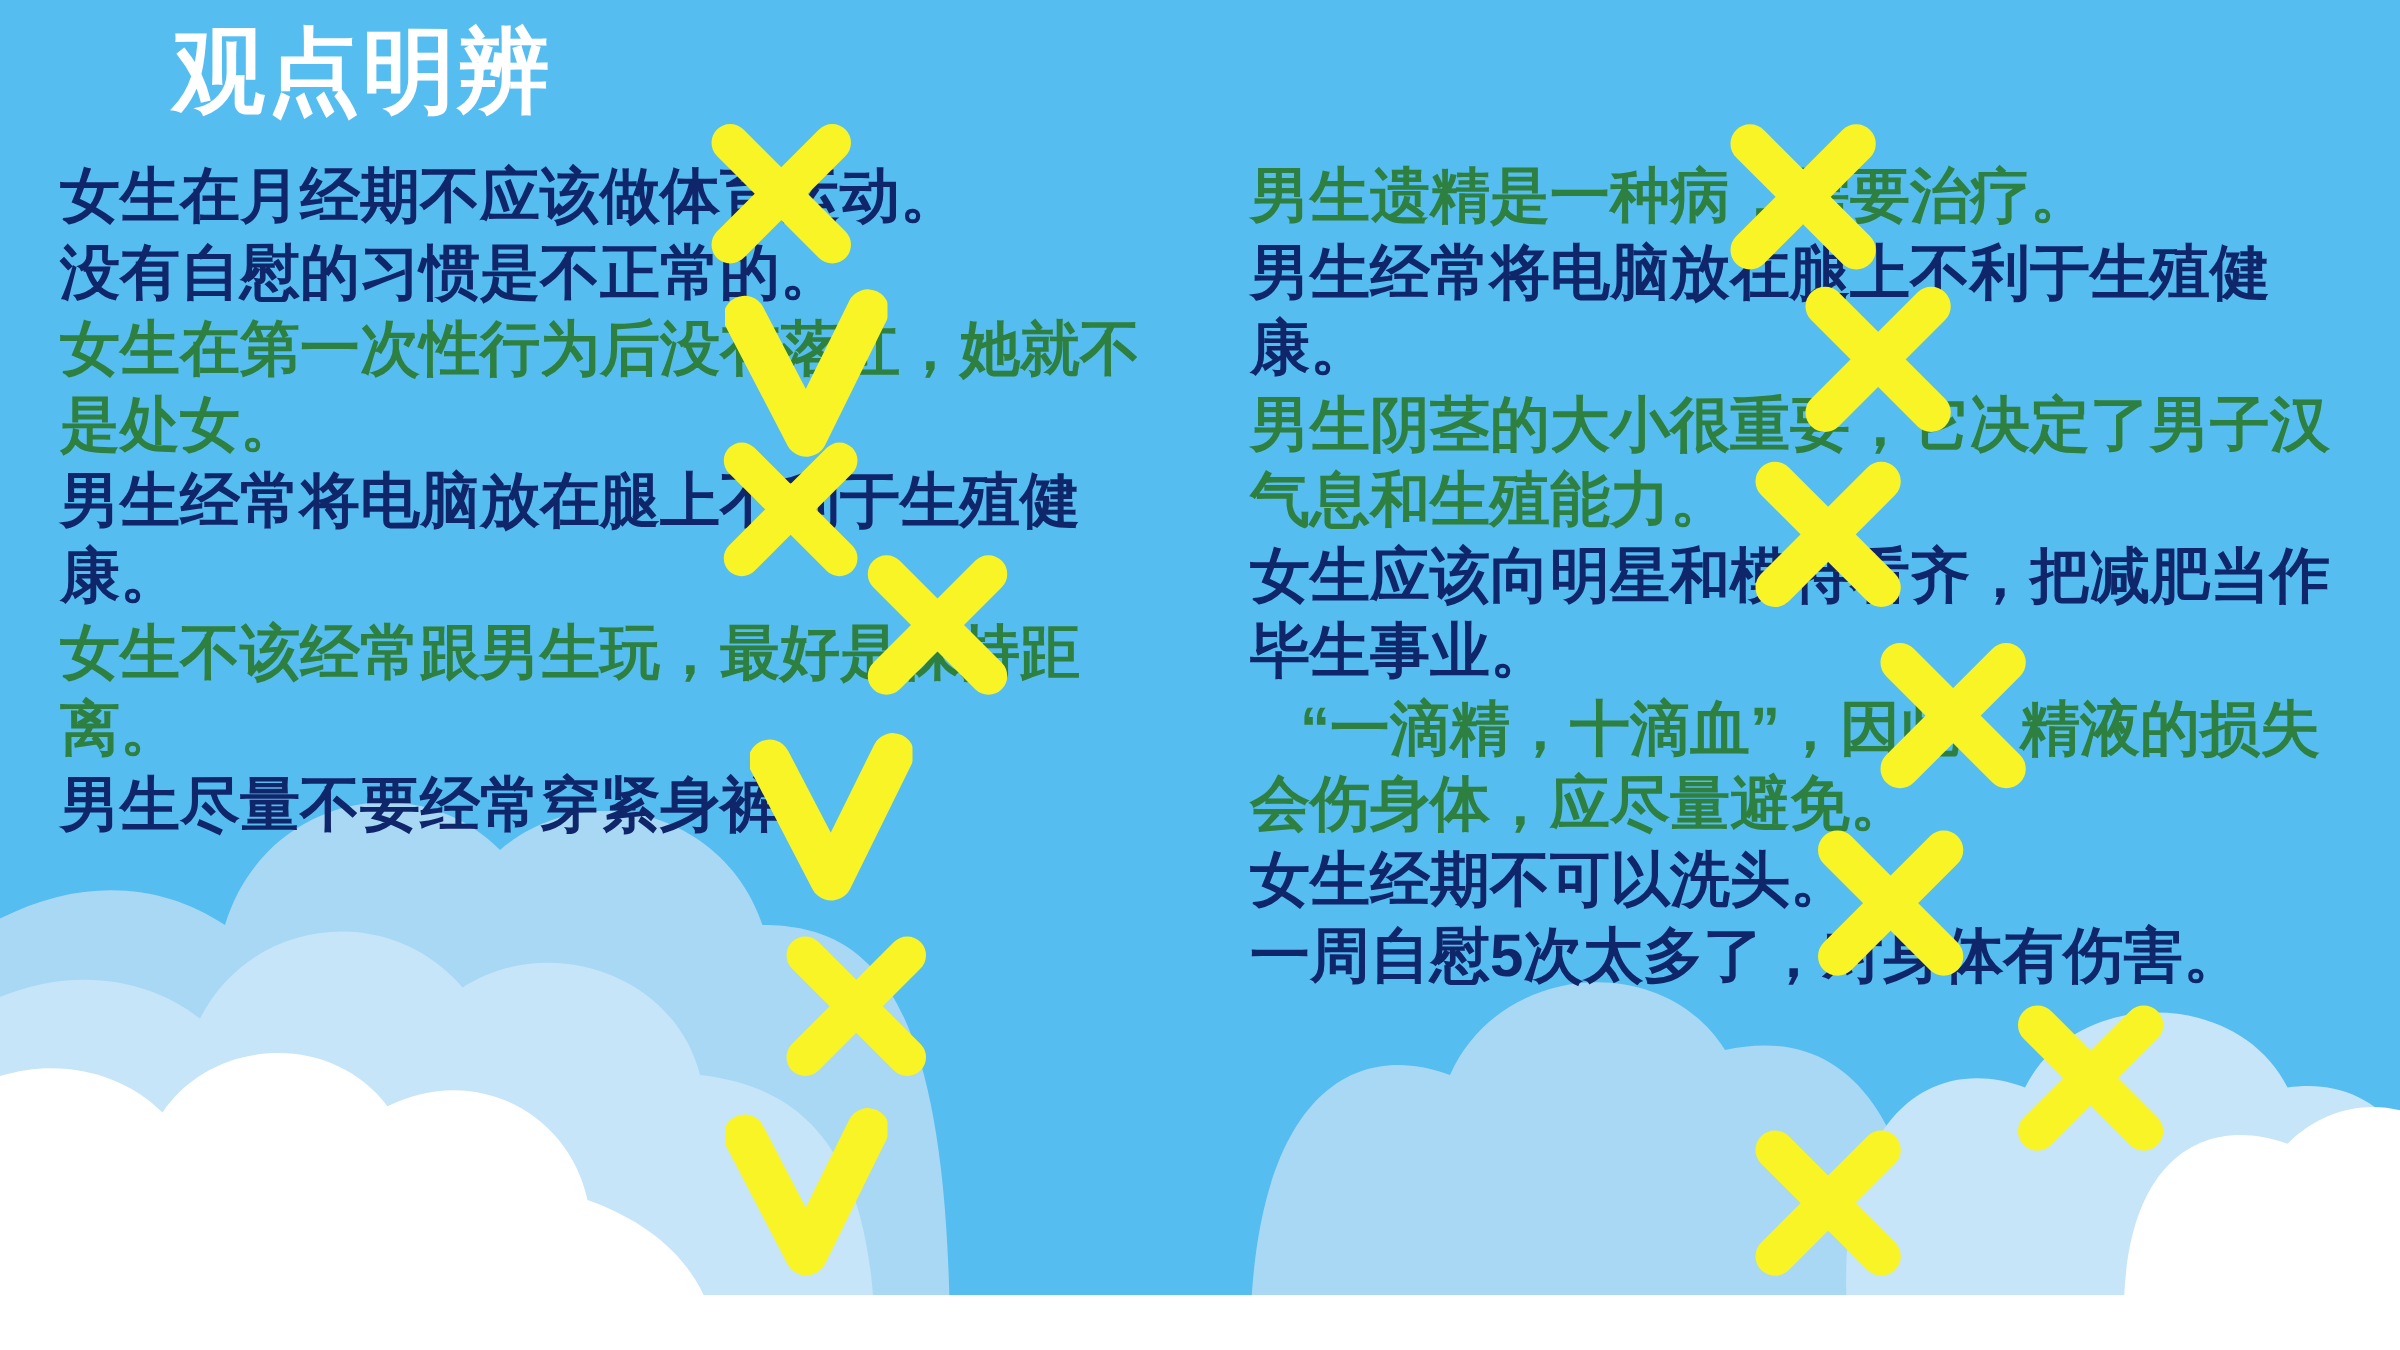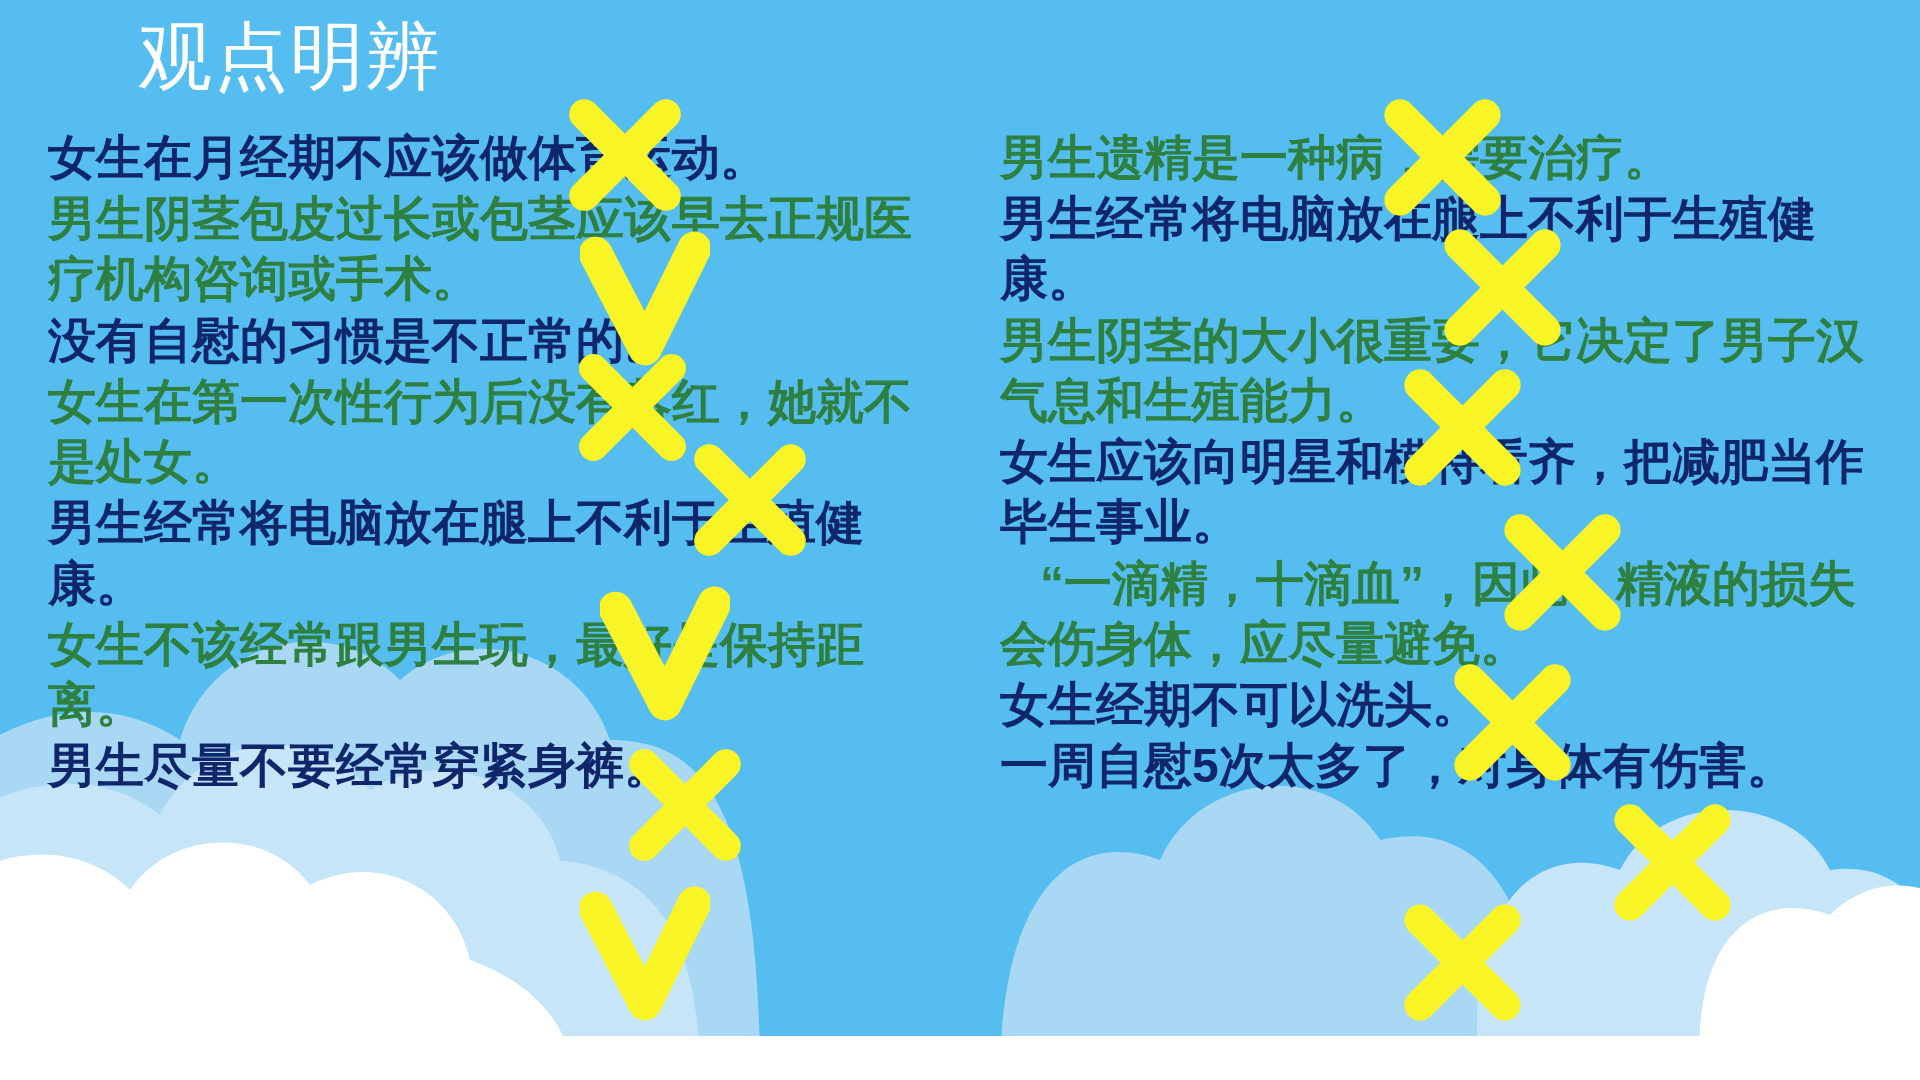--- a/index.html
+++ b/index.html
@@ -27,21 +27,21 @@
     left: 0; top: 0;
     width: 1920px; height: 1080px;
   }
 
   
   .title {
     position: absolute;
     left: 138px;
     top: 18px;
     font-size: 74px;
-    font-weight: normal;
+    font-weight: bold;
     color: #ffffff;
     letter-spacing: 2px;
     line-height: 1.05;
     white-space: nowrap;
   }
 
   
   .col {
     position: absolute;
     top: 128px;
@@ -93,21 +93,20 @@
              C 380 850 455 890 470 960 C 540 985 570 1030 575 1080 Z"></path>
     <path fill="#ffffff" d="M 1700 1080 C 1690 930 1760 890 1830 915 C 1880 865 1960 880 1985 950
              L 1985 1080 Z"></path>
     <rect x="0" y="1036" width="1920" height="46" fill="#ffffff"></rect>
   </svg>
 
   <div class="title">观点明辨</div>
 
   <div class="col col-left">
     <p class="stmt navy">女生在月经期不应该做体育运动。</p>
-    <p class="stmt green">男生阴茎包皮过长或包茎应该早去正规医疗机构咨询或手术。</p>
     <p class="stmt navy">没有自慰的习惯是不正常的。</p>
     <p class="stmt green">女生在第一次性行为后没有落红，她就不是处女。</p>
     <p class="stmt navy">男生经常将电脑放在腿上不利于生殖健康。</p>
     <p class="stmt green">女生不该经常跟男生玩，最好是保持距离。</p>
     <p class="stmt navy">男生尽量不要经常穿紧身裤。</p>
   </div>
 
   <div class="col col-right">
     <p class="stmt green">男生遗精是一种病，需要治疗。</p>
     <p class="stmt navy">男生经常将电脑放在腿上不利于生殖健康。</p>

